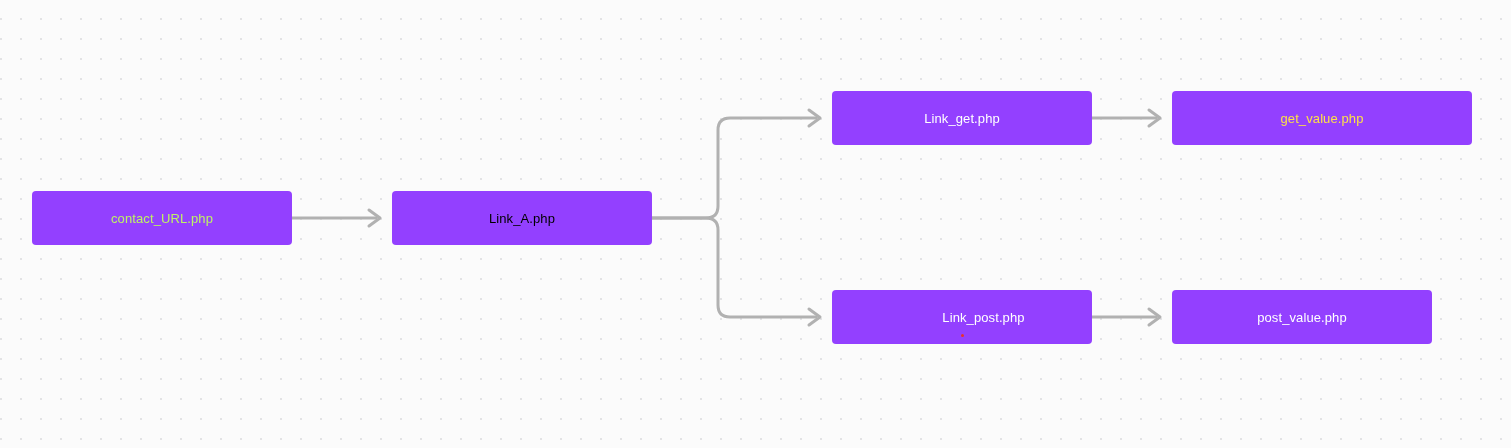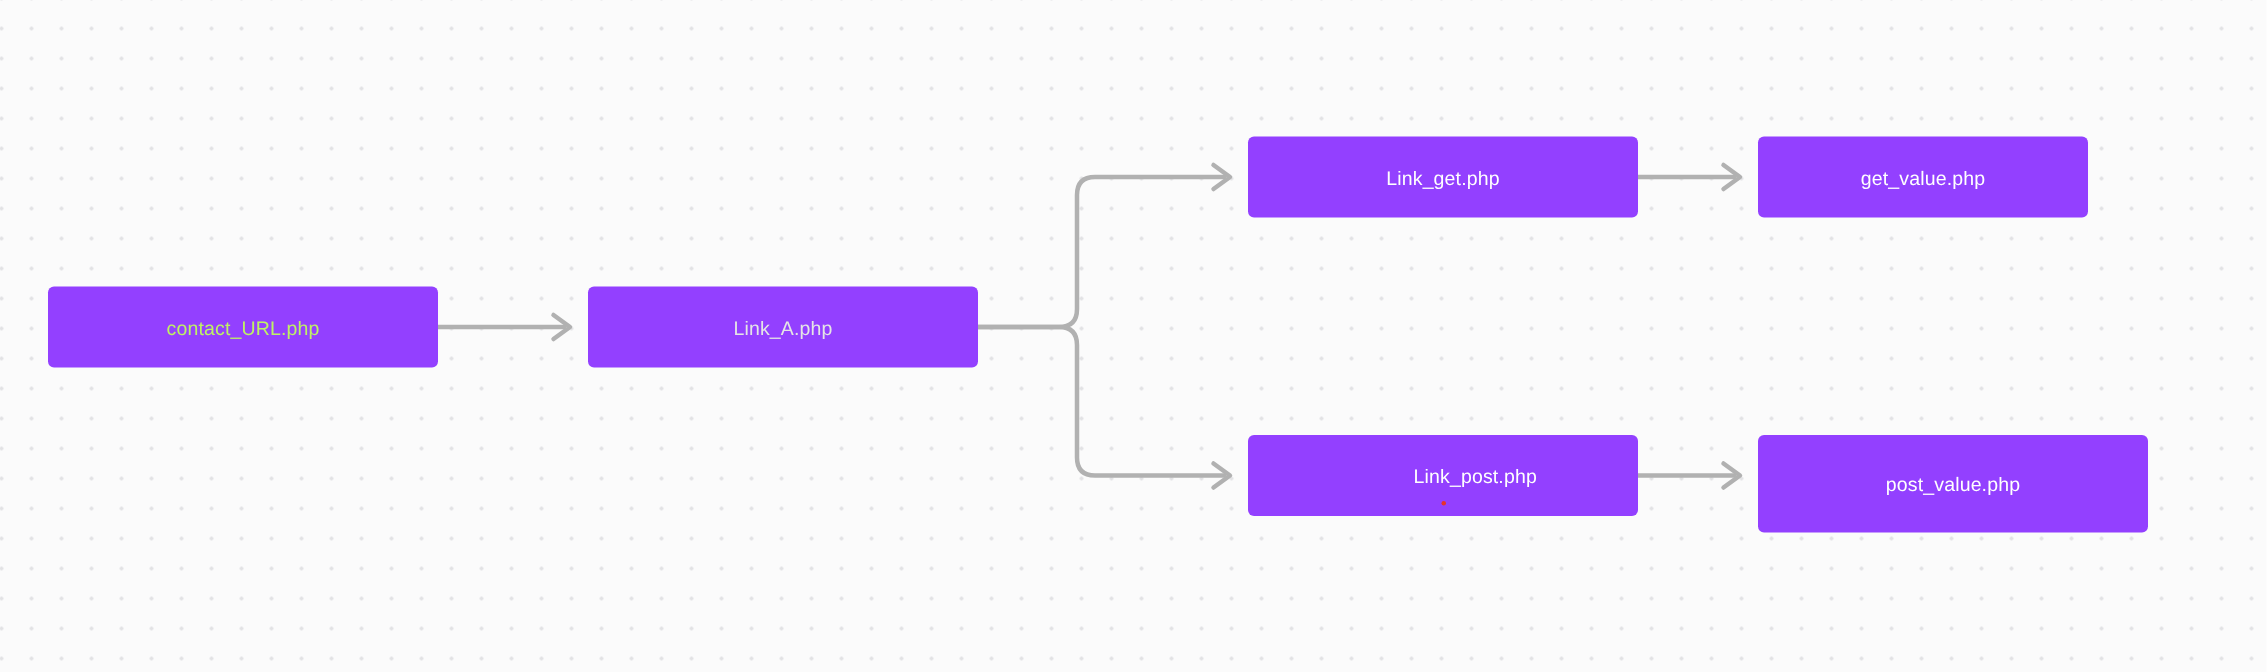--- a/index.html
+++ b/index.html
@@ -75,34 +75,34 @@
 
       <path d="M 1092 317 L 1156 317" stroke="#b1b1b1" stroke-width="3"></path>
       <path d="M 1149 309 L 1160 317 L 1149 325" stroke="#b1b1b1" stroke-width="3"></path>
     </g>
   </svg>
 
   <div class="node" style="left: 32px; top: 191px; width: 260px; height: 54px; background: rgb(147, 64, 255); color: #bef264;">
     <span class="node-label">contact_URL.php</span>
   </div>
 
-  <div class="node" style="left: 392px; top: 191px; width: 260px; height: 54px; background: rgb(147, 64, 255); color: #e5e5e5;">
+  <div class="node" style="left: 392px; top: 191px; width: 260px; height: 54px; background: rgb(147, 64, 255); color: #000000;">
     <span class="node-label">Link_A.php</span>
   </div>
 
   <div class="node" style="left: 832px; top: 91px; width: 260px; height: 54px; background: rgb(147, 64, 255); color: rgb(255, 255, 255);">
     <span class="node-label">Link_get.php</span>
   </div>
 
-  <div class="node" style="left: 1172px; top: 91px; width: 220px; height: 54px; background: rgb(147, 64, 255); color: #ffffff;">
+  <div class="node" style="left: 1172px; top: 91px; width: 300px; height: 54px; background: rgb(147, 64, 255); color: #fde047;">
     <span class="node-label">get_value.php</span>
   </div>
 
   <div class="node" style="left: 832px; top: 290px; width: 260px; height: 54px; background: rgb(147, 64, 255); color: rgb(255, 255, 255); padding-left: 43px;">
     <span class="node-label">Link_post.php</span>
     <span class="marker-dot" style="background: rgb(232, 50, 42);"></span>
   </div>
 
-  <div class="node" style="left: 1172px; top: 290px; width: 260px; height: 65px; background: rgb(147, 64, 255); color: rgb(255, 255, 255);">
+  <div class="node" style="left: 1172px; top: 290px; width: 260px; height: 54px; background: rgb(147, 64, 255); color: rgb(255, 255, 255);">
     <span class="node-label">post_value.php</span>
   </div>
 
 </div>
 
 </body></html>

